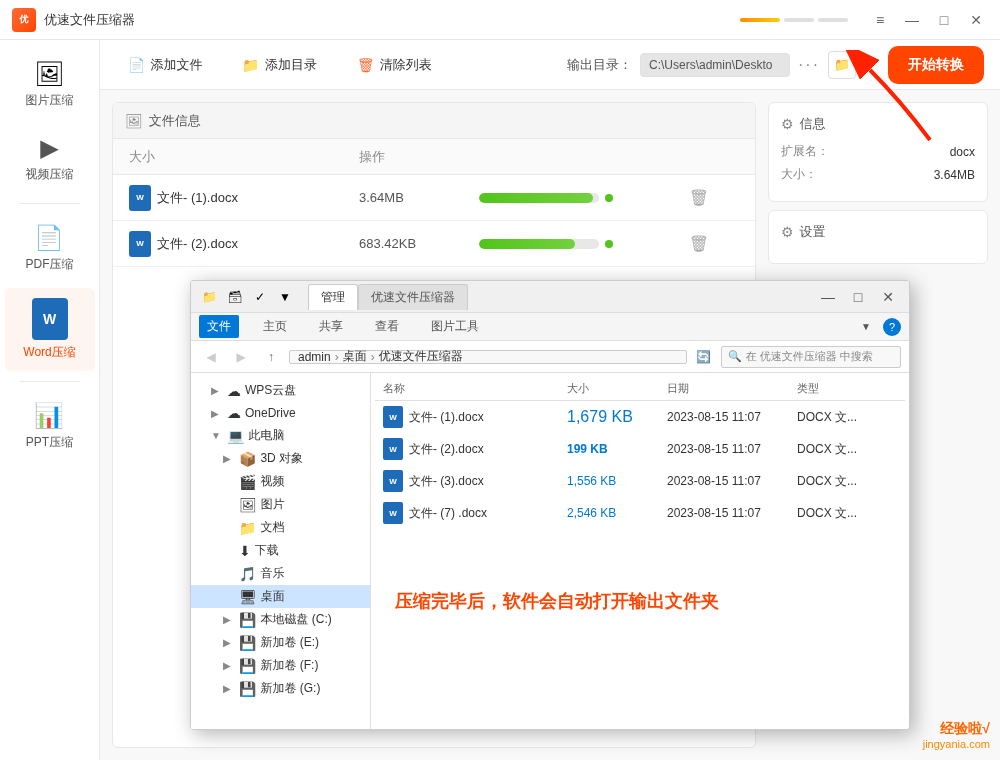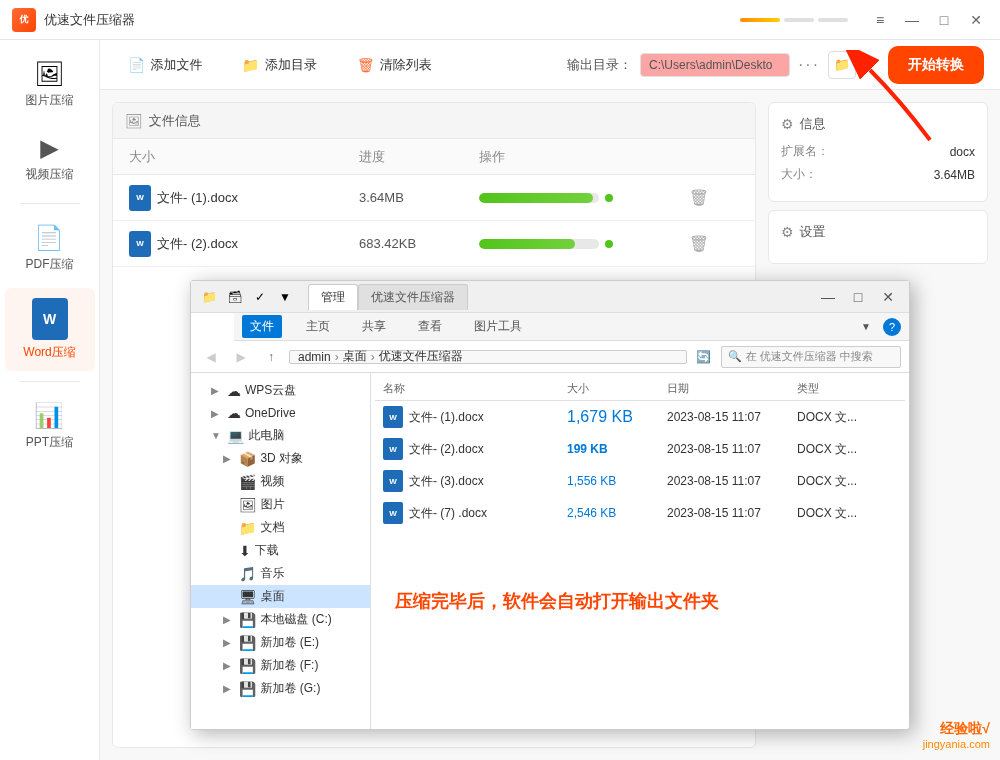--- a/index.html
+++ b/index.html
@@ -37,21 +37,21 @@
     
     .toolbar { height: 50px; background: #fff; display: flex; align-items: center; padding: 0 16px; gap: 16px; border-bottom: 1px solid #e8e8e8; flex-shrink: 0; }
     .toolbar-btn { display: flex; align-items: center; gap: 5px; padding: 6px 12px; border-radius: 4px; cursor: pointer; font-size: 13px; color: #333; border: none; background: none; }
     .toolbar-btn .btn-icon { font-size: 14px; color: #ff8c00; }
     .toolbar-btn.add-file .btn-icon { color: #4080ff; }
     .toolbar-btn.add-dir .btn-icon { color: #4080ff; }
     .toolbar-btn.clear .btn-icon { color: #ff6b35; }
 
     
     .output-area { margin-left: auto; display: flex; align-items: center; gap: 8px; font-size: 13px; color: #555; }
-    .output-path { background: #fca5a5; border: 1px solid #e0e0e0; border-radius: 4px; padding: 4px 8px; min-width: 150px; font-size: 12px; color: #555; }
+    .output-path { background: #e5e5e5; border: 1px solid #e0e0e0; border-radius: 4px; padding: 4px 8px; min-width: 150px; font-size: 12px; color: #555; }
     .output-dots { color: #888; cursor: pointer; font-size: 16px; letter-spacing: 2px; }
     .output-folder-btn { width: 28px; height: 28px; background: #fff; border: 1px solid #ddd; border-radius: 4px; display: flex; align-items: center; justify-content: center; cursor: pointer; }
 
     
     .start-btn { background: #ff4500; color: white; border: none; border-radius: 10px; padding: 10px 20px; font-size: 14px; font-weight: bold; cursor: pointer; margin-left: 16px; }
 
     
     .file-area { flex: 1; display: flex; gap: 12px; padding: 12px; overflow: hidden; }
     .file-list-panel { flex: 1; background: #fff; border-radius: 6px; border: 1px solid #e8e8e8; display: flex; flex-direction: column; overflow: hidden; }
     .panel-header { height: 36px; background: #f5f5f5; display: flex; align-items: center; padding: 0 12px; gap: 6px; border-bottom: 1px solid #e8e8e8; font-size: 13px; color: #555; font-weight: 500; border-radius: 6px 6px 0 0; }
@@ -89,21 +89,21 @@
     .explorer-folder-icons { display: flex; gap: 3px; align-items: center; margin-right: 8px; }
     .exp-icon { width: 22px; height: 22px; display: flex; align-items: center; justify-content: center; font-size: 12px; cursor: pointer; border-radius: 2px; }
     .exp-icon.folder-yellow { color: #cc8800; }
     .explorer-tabs { display: flex; flex: 1; }
     .exp-tab { padding: 4px 12px; font-size: 12px; cursor: pointer; background: #e0e0e0; border: 1px solid #ccc; border-bottom: none; border-radius: 3px 3px 0 0; color: #555; }
     .exp-tab.active { background: #fff; border-bottom-color: #fff; color: #333; font-weight: 500; }
     .explorer-controls { display: flex; gap: 4px; }
     .exp-ctrl-btn { width: 26px; height: 22px; display: flex; align-items: center; justify-content: center; cursor: pointer; font-size: 14px; color: #555; border-radius: 2px; }
 
     
-    .explorer-ribbon { height: 28px; background: #f5f5f5; display: flex; align-items: center; padding: 0 8px; gap: 16px; border-bottom: 1px solid #ddd; margin-left: 43px; }
+    .explorer-ribbon { height: 28px; background: #f5f5f5; display: flex; align-items: center; padding: 0 8px; gap: 16px; border-bottom: 1px solid #ddd; }
     .ribbon-tab { font-size: 12px; color: #555; cursor: pointer; padding: 3px 8px; border-radius: 2px; }
     .ribbon-tab.active { color: #fff; background: #0078d7; }
 
     
     .explorer-address { height: 32px; background: #fff; display: flex; align-items: center; padding: 0 8px; gap: 6px; border-bottom: 1px solid #ddd; }
     .addr-nav-btn { width: 24px; height: 24px; display: flex; align-items: center; justify-content: center; color: #666; cursor: pointer; border-radius: 2px; font-size: 12px; }
     .addr-nav-btn.disabled { color: #ccc; cursor: default; }
     .addr-bar { flex: 1; height: 14px; background: #f8f8f8; border: 1px solid #ccc; border-radius: 2px; display: flex; align-items: center; padding: 0 8px; font-size: 12px; color: #333; gap: 4px; }
     .addr-separator { color: #888; }
     .addr-refresh { width: 22px; height: 22px; display: flex; align-items: center; justify-content: center; color: #555; cursor: pointer; font-size: 12px; border-radius: 2px; }
@@ -224,21 +224,20 @@
       <div class="file-area">
 
         <div class="file-list-panel">
           <div class="panel-header">
             <span class="panel-header-icon">🖼</span>
             <span>文件信息</span>
           </div>
           <div class="file-table">
             <div class="table-header">
               <span>大小</span>
-              <span>进度</span>
               <span>操作</span>
             </div>
 
             <div class="table-row">
               <div class="file-name-cell">
                 <div class="file-type-icon" style="background:#1e6bb8;font-size:8px;">W</div>
                 <span>文件- (1).docx</span>
               </div>
               <span style="font-size:13px;color:#555;">3.64MB</span>
               <div class="progress-cell">

